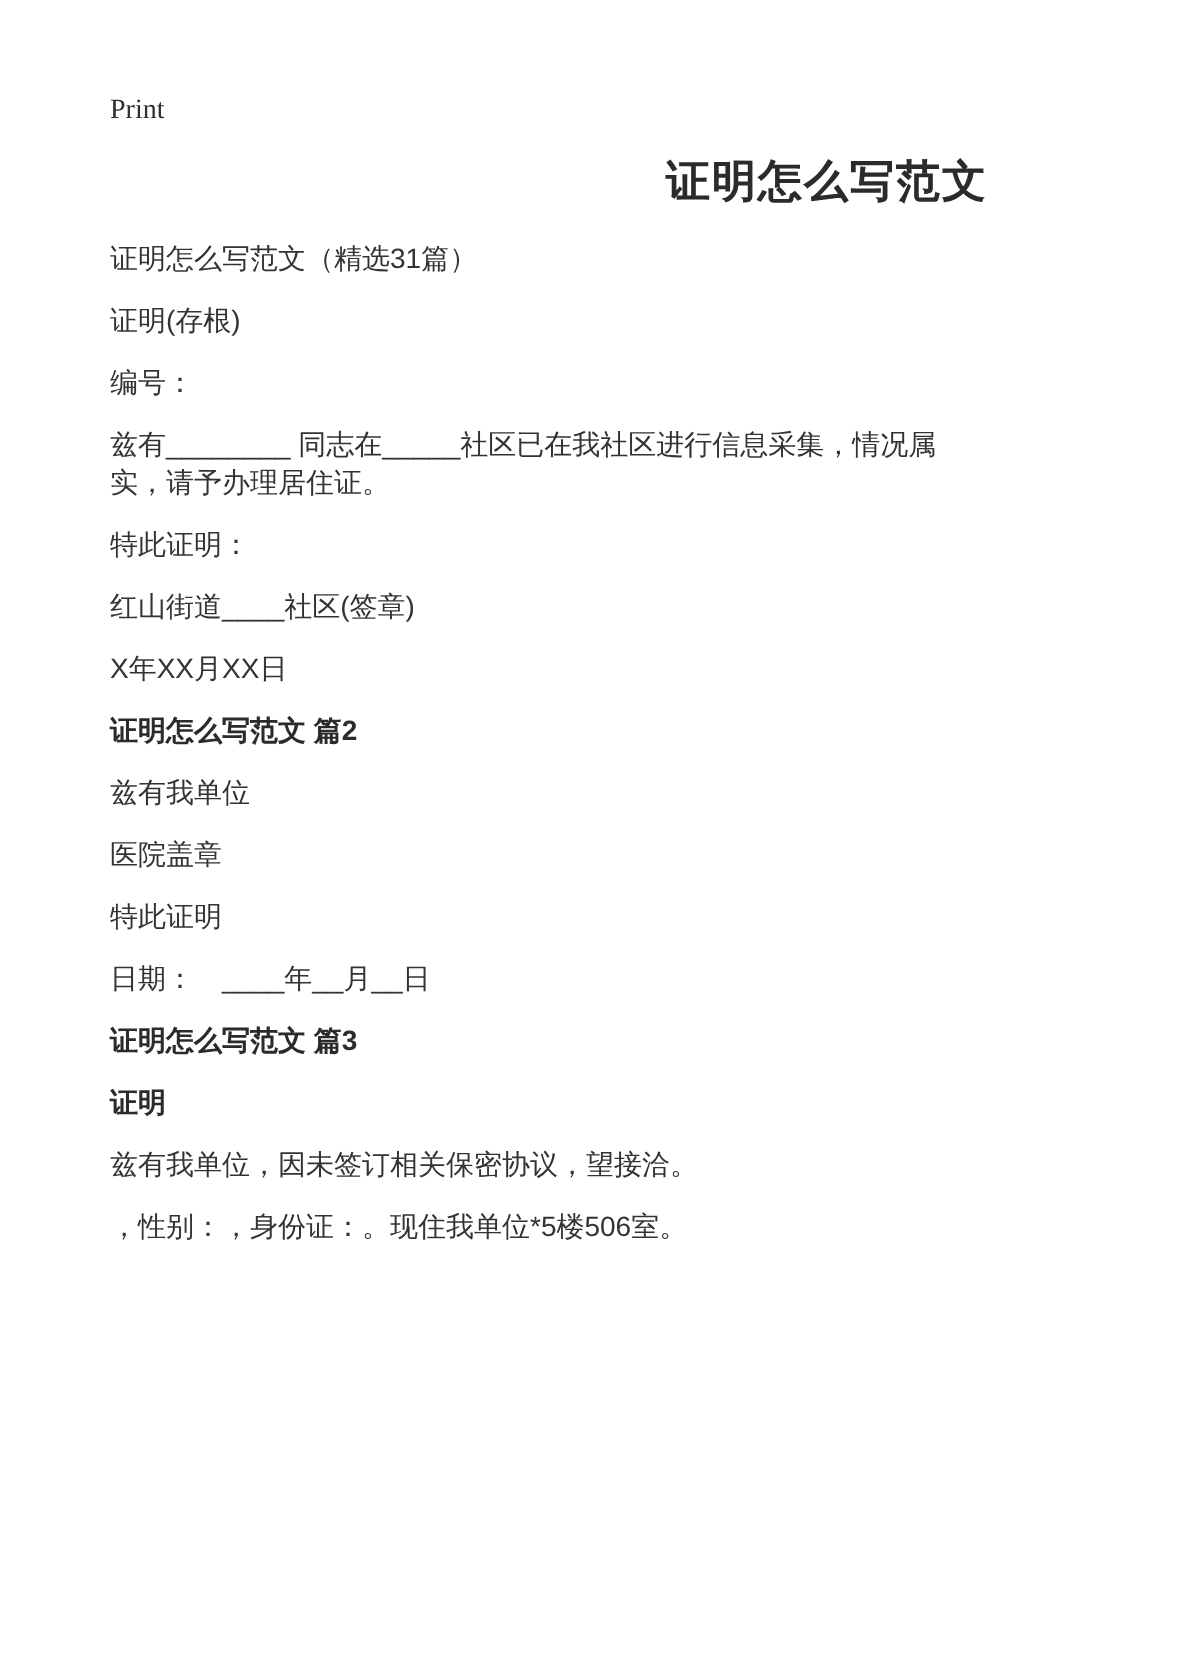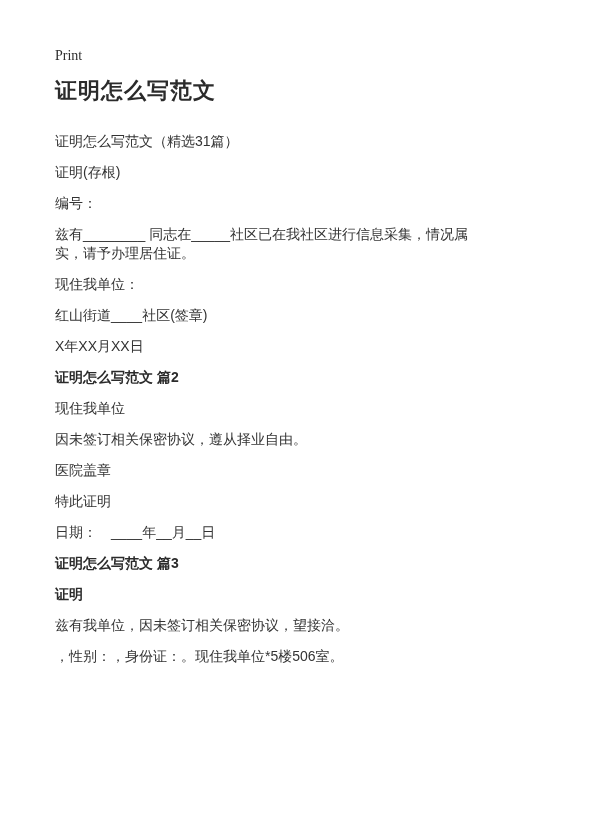--- a/index.html
+++ b/index.html
@@ -23,22 +23,22 @@
     font-size: 14px;
     line-height: 16px;
     color: #2f2f2f;
     cursor: pointer;
     display: inline-block;
   }
   .title {
     font-size: 22px;
     font-weight: 700;
     line-height: 26px;
-    text-align: left;
-    margin: 14px 0 28px 0;
+    text-align: right;
+    margin: 14px 0 16px 0;
     color: #2b2b2b;
     letter-spacing: 1px;
   }
   .para, .sec {
     font-size: 14px;
     line-height: 19px;
     margin: 0 18px 12px 0;
     line-break: anywhere;
     overflow-wrap: break-word;
     color: #333333;
@@ -56,28 +56,27 @@
   <div class="print">Print</div>
 
   <h1 class="title">证明怎么写范文</h1>
 
   <p class="para">证明怎么写范文（精选31篇）</p>
 
   
   <p class="para">证明(存根)</p>
   <p class="para">编号：</p>
   <p class="para">兹有________ 同志在_____社区已在我社区进行信息采集，情况属实，请予办理居住证。</p>
-  <p class="para">现住我单位：</p>
+  <p class="para">特此证明：</p>
   <p class="para">红山街道____社区(签章)</p>
   <p class="para">X年XX月XX日</p>
 
   
   <h2 class="sec">证明怎么写范文 篇2</h2>
-  <p class="para">现住我单位</p>
-  <p class="para">因未签订相关保密协议，遵从择业自由。</p>
+  <p class="para">兹有我单位</p>
   <p class="para">医院盖章</p>
   <p class="para">特此证明</p>
   <p class="para">日期：　____年__月__日</p>
 
   
   <h2 class="sec">证明怎么写范文 篇3</h2>
   <h2 class="sec">证明</h2>
   <p class="para">兹有我单位，因未签订相关保密协议，望接洽。</p>
   <p class="para">，性别：，身份证：。现住我单位*5楼506室。</p>
 

